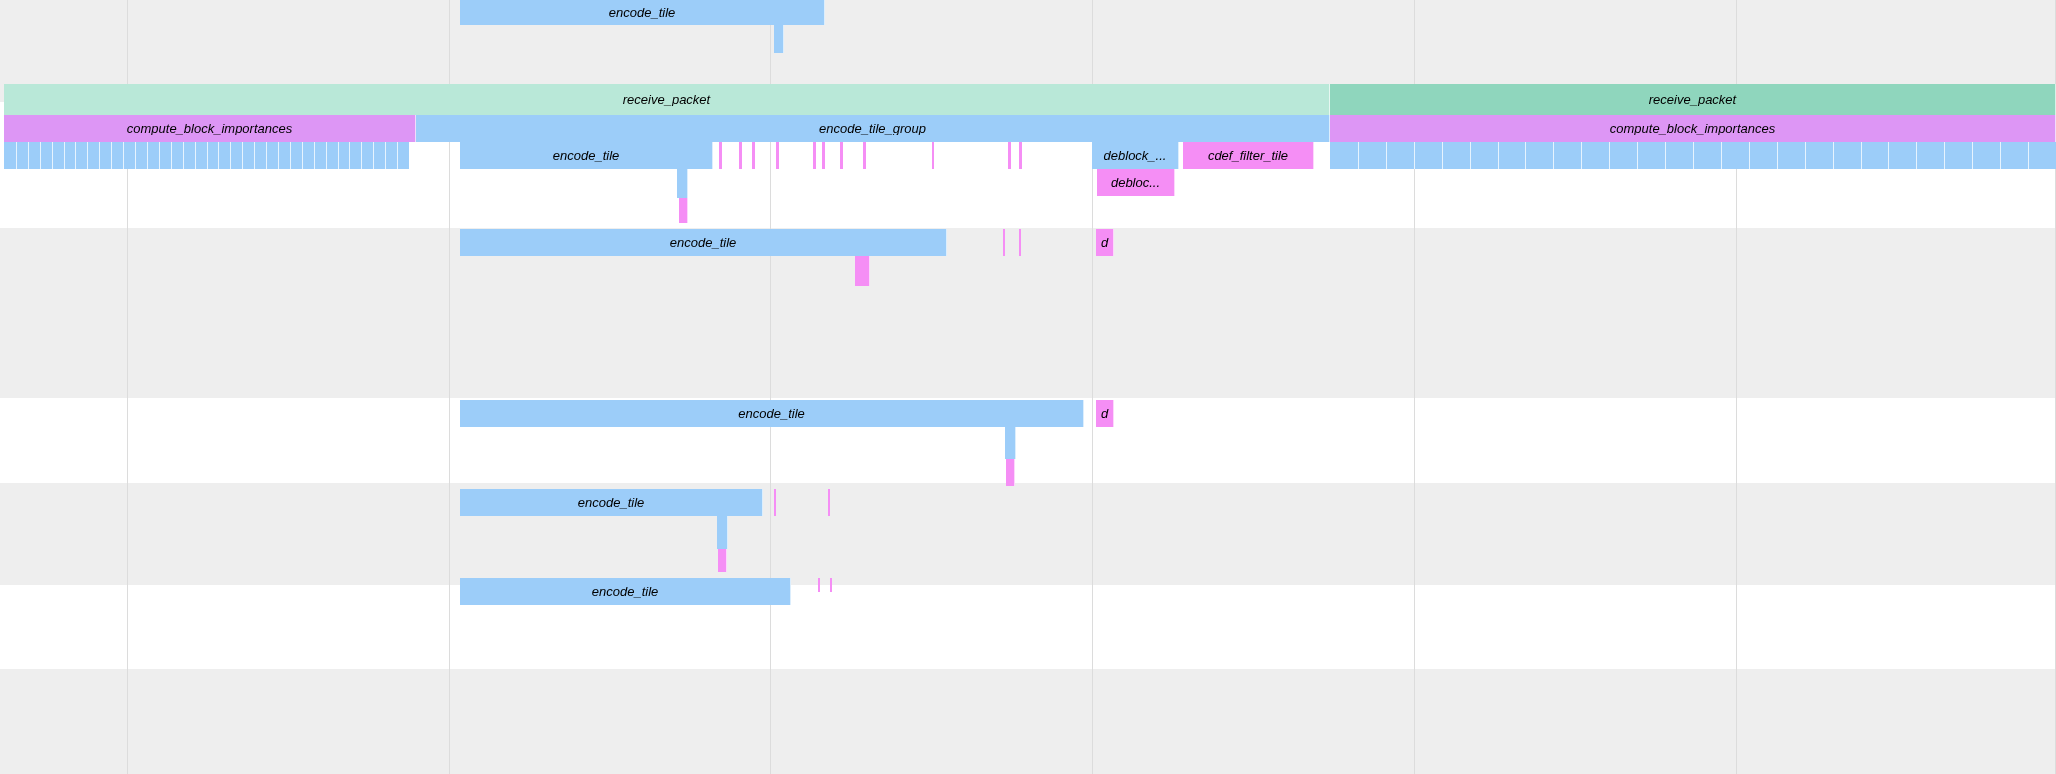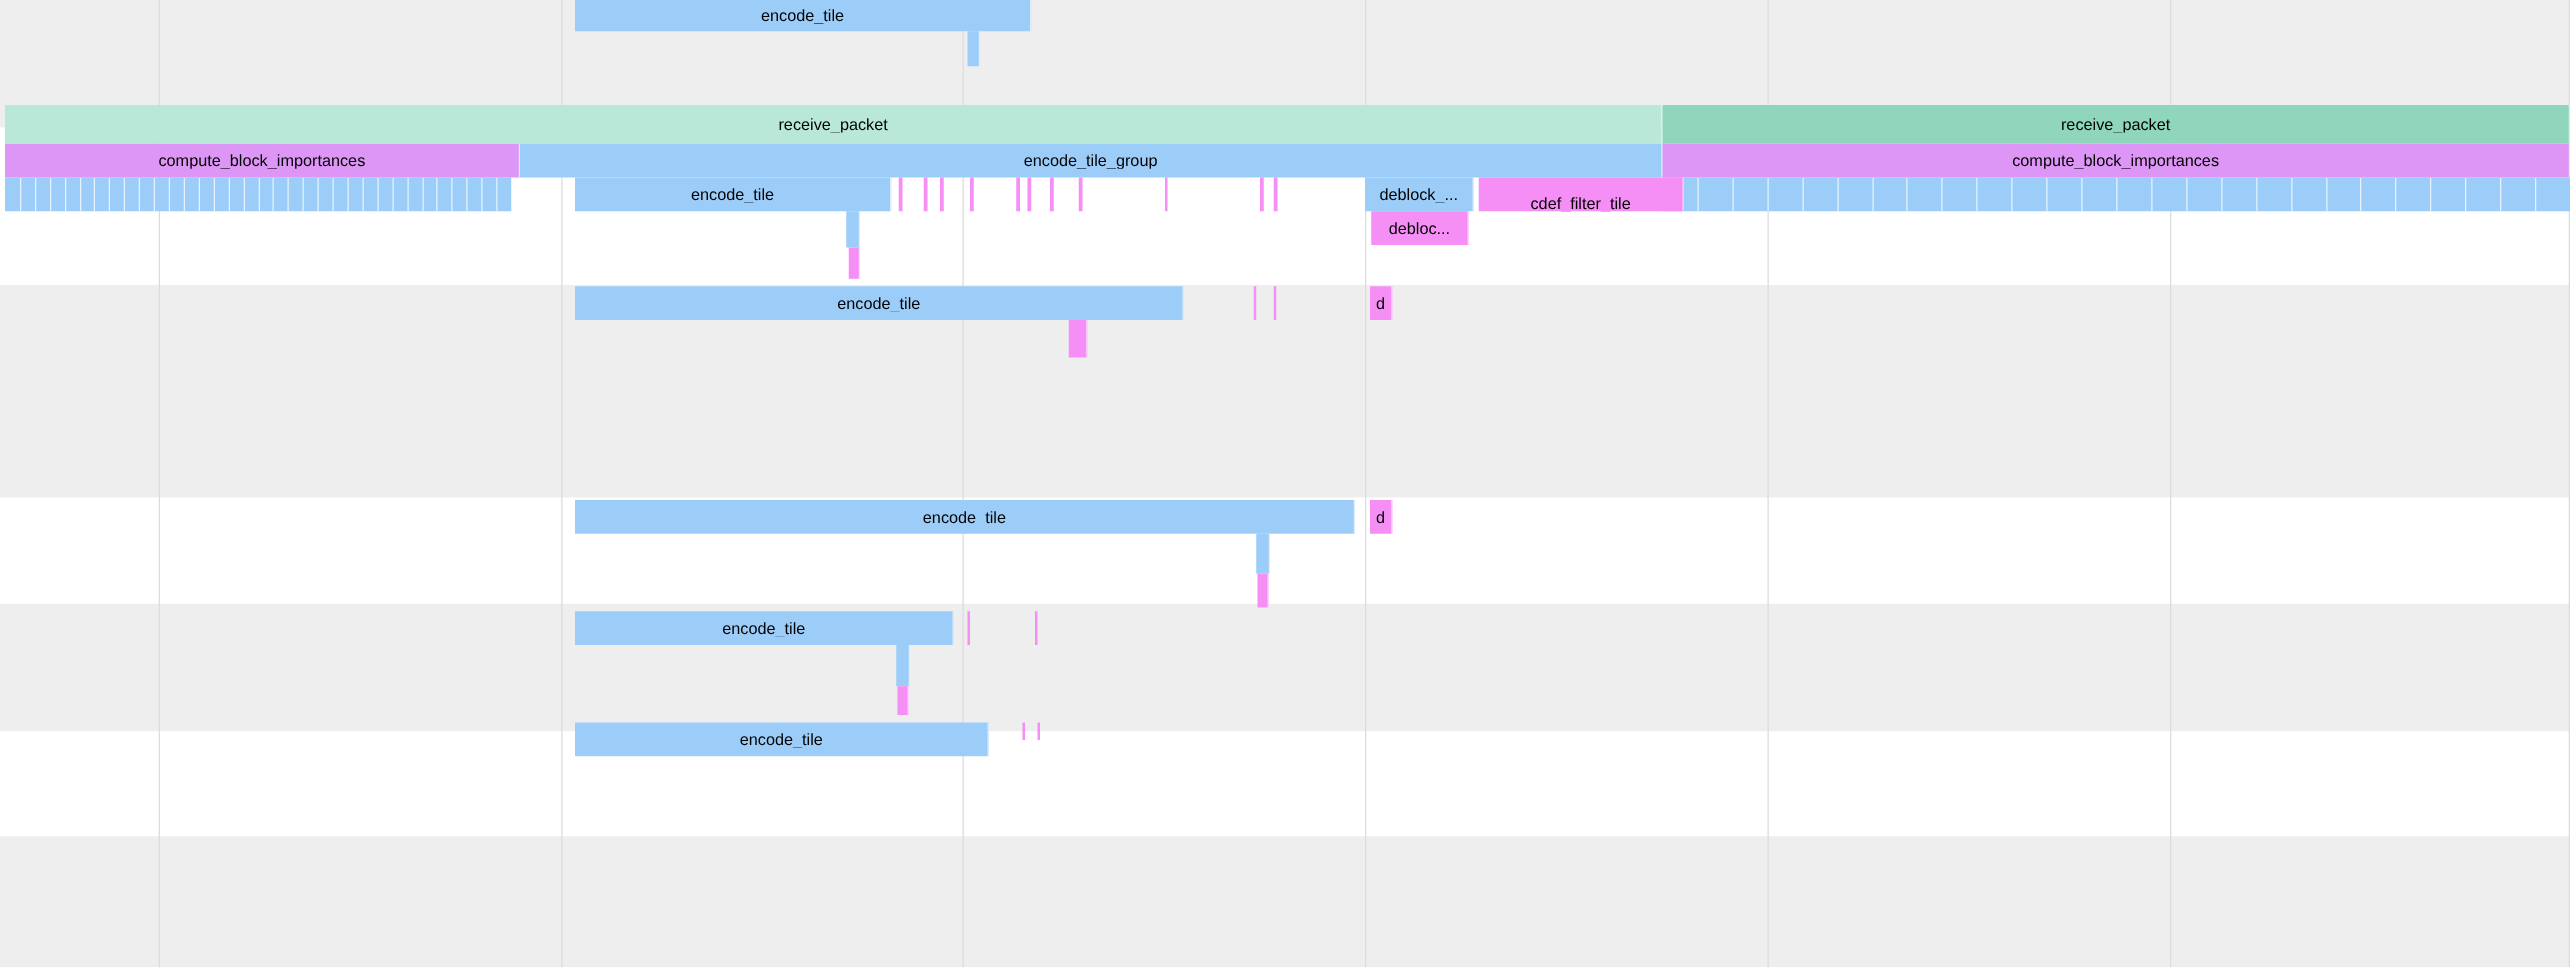--- a/index.html
+++ b/index.html
@@ -47,20 +47,21 @@
     justify-content: center;
     border-right: 1px solid rgba(255,255,255,0.65);
   }
   .slice.noborder { border-right: none; }
   .slice .lbl {
     display: block;
     padding: 0 3px;
     overflow: hidden;
     text-overflow: clip;
     white-space: nowrap;
+    font-style: italic;
   }
   .hairline {
     position: absolute;
     box-sizing: border-box;
   }
 </style>
 </head>
 <body>
 
 <div id="viewport">
@@ -160,21 +161,21 @@
       </div>
       <div class="slice" style="left: 1330px; top: 115px; width: 726px; height: 27px; background: rgb(221, 150, 245);">
         <span class="lbl">compute_block_importances</span>
       </div>
       <div class="slice" style="left: 460px; top: 142px; width: 253px; height: 27px; background: rgb(156, 205, 249);">
         <span class="lbl">encode_tile</span>
       </div>
       <div class="slice" style="left: 1092px; top: 142px; width: 87px; height: 27px; background: rgb(156, 205, 249);">
         <span class="lbl">deblock_...</span>
       </div>
-      <div class="slice" style="left: 1183px; top: 142px; width: 164px; height: 27px; background: rgb(245, 142, 245); align-items: flex-end;">
+      <div class="slice" style="left: 1183px; top: 142px; width: 131px; height: 27px; background: rgb(245, 142, 245);">
         <span class="lbl">cdef_filter_tile</span>
       </div>
       <div class="slice" style="left: 1097px; top: 169px; width: 78px; height: 27px; background: rgb(245, 142, 245);">
         <span class="lbl">debloc...</span>
       </div>
       <div class="slice tiny" style="left: 677px; top: 169px; width: 11px; height: 29px; background: rgb(156, 205, 249);"></div>
       <div class="slice tiny" style="left: 679px; top: 198px; width: 9px; height: 25px; background: rgb(245, 142, 245);"></div>
       <div class="hairline" style="position: absolute; left: 719px; top: 142px; width: 3px; height: 27px; background: rgb(245, 142, 245);"></div>
       <div class="hairline" style="position: absolute; left: 739px; top: 142px; width: 3px; height: 27px; background: rgb(245, 142, 245);"></div>
       <div class="hairline" style="position: absolute; left: 752px; top: 142px; width: 3px; height: 27px; background: rgb(245, 142, 245);"></div>

